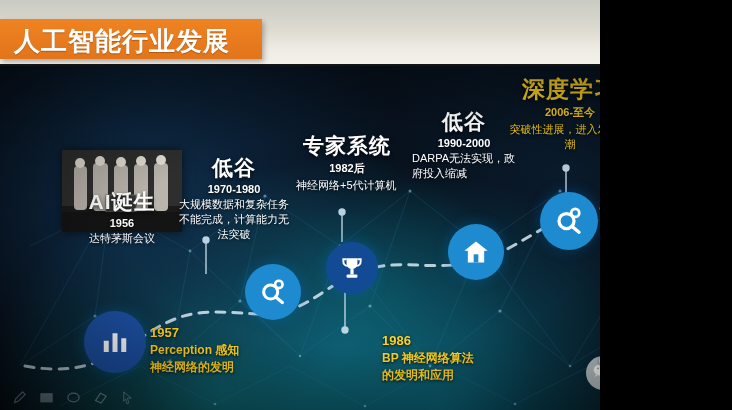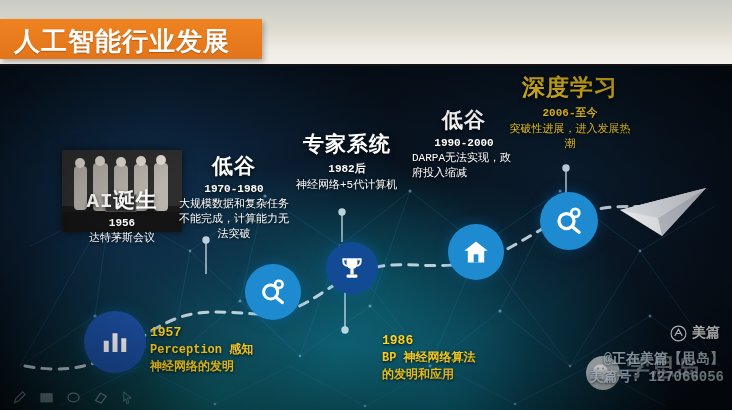--- a/index.html
+++ b/index.html
@@ -1,19 +1,19 @@
 <!DOCTYPE html>
 <html><head>
 <meta charset="utf-8">
 <style>
   html,body{margin:0;padding:0;background:#000;}
   body{width:732px;height:410px;overflow:hidden;
        font-family:"Liberation Sans","DejaVu Sans",sans-serif;}
-  #stage{position:relative;width:732px;height:410px;overflow:hidden;
-         background:#15803d;font-family:Liberation Mono, monospace;}
+  #stage{position:relative;width:600px;height:410px;overflow:hidden;
+         background:#15803d;}
 
   
   .slide-top{position:absolute;left:0;top:0;width:732px;height:66px;
              background:linear-gradient(180deg,#c9cbc3 0%,#dedacf 45%,#efece4 75%,#f3f1ea 100%);}
   .top-rule{position:absolute;left:0;top:64px;width:732px;height:2px;background:#141414;}
   .title-banner{position:absolute;left:0;top:19px;width:262px;height:40px;
                 background:linear-gradient(180deg,#ef8321 0%,#e2741a 100%);
                 box-shadow:2px 3px 5px rgba(0,0,0,.28);}
   .title-banner span{position:absolute;left:14px;top:5px;color:#ffffff;
                 font-size:26px;font-weight:bold;letter-spacing:1px;

